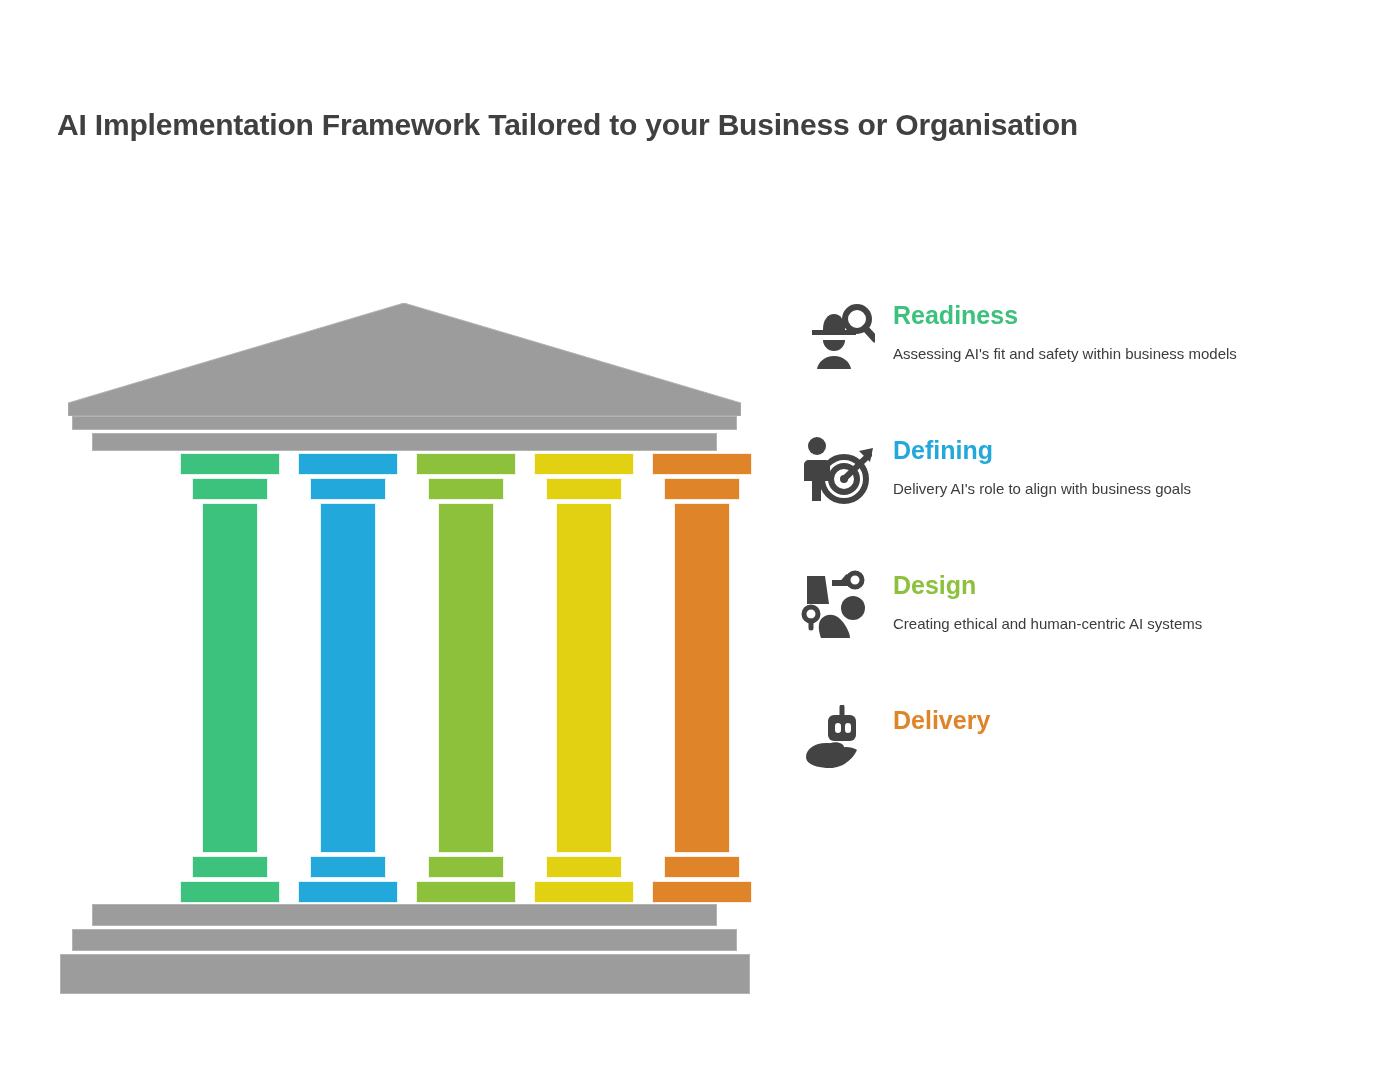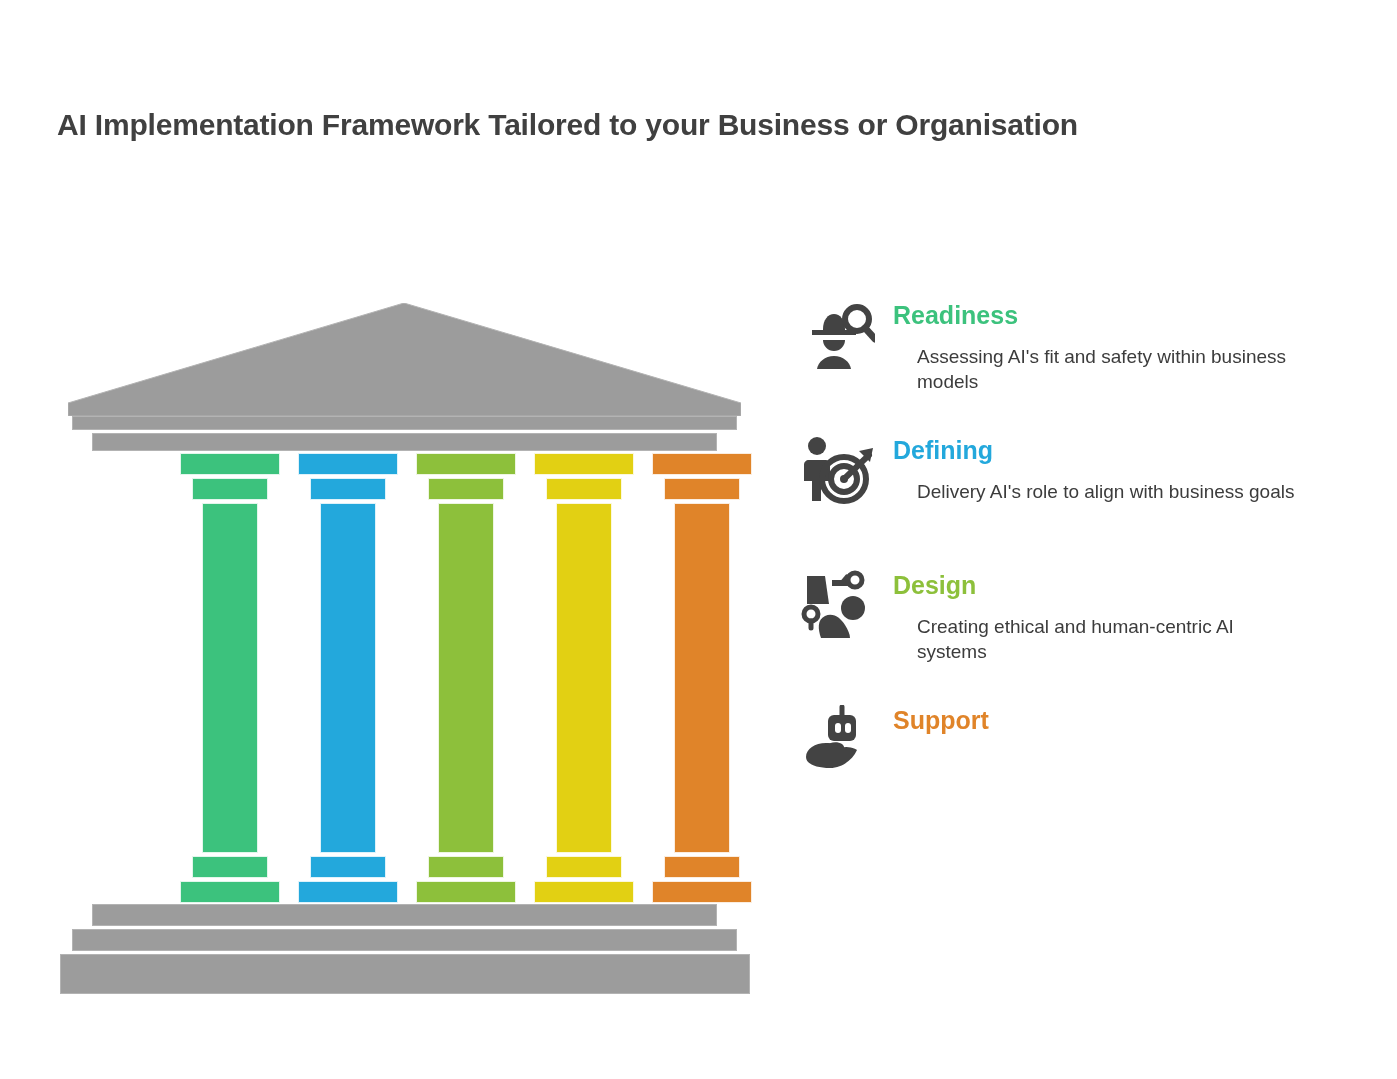--- a/index.html
+++ b/index.html
@@ -106,24 +106,23 @@
     top: 6px;
     font-size: 25px;
     font-weight: bold;
     line-height: 1.1;
   }
   .item-desc {
     position: absolute;
     left: 92px;
     top: 48px;
     width: 380px;
-    font-size: 19px;
+    font-size: 15px;
     line-height: 1.33;
     color: #3c3c3c;
-    margin-left: 24px;
   }
 </style>
 </head>
 <body>
 
 <div class="page" style="background: rgb(255, 255, 255);">
 
   <div class="title" style="color: rgb(64, 64, 64);">AI Implementation Framework Tailored to your Business or Organisation</div>
 
   <div class="temple">
@@ -235,17 +234,17 @@
       <svg class="item-icon" viewBox="0 0 74 74">
         <g fill="#434343">
           <path d="M41 2v8" stroke="#434343" stroke-width="5" stroke-linecap="round" fill="none"></path>
           <rect x="27" y="10" width="28" height="26" rx="6"></rect>
           <rect x="34" y="18" width="6" height="10" rx="3" fill="#ffffff"></rect>
           <rect x="44" y="18" width="6" height="10" rx="3" fill="#ffffff"></rect>
           <path d="M24 41c5-4 12-5 17-2 4 3 2 8-3 8H26" fill="#434343"></path>
           <path d="M5 52c0-8 9-14 20-14 6 0 11 2 14 5 10-3 17 2 17 2-4 9-14 18-27 18-14 0-24-4-24-11z"></path>
         </g>
       </svg>
-      <div class="item-head" style="color:#e08429">Support</div>
+      <div class="item-head" style="color:#e08429">Delivery</div>
     </div>
 
   </div>
 </div>
 
 </body></html>

